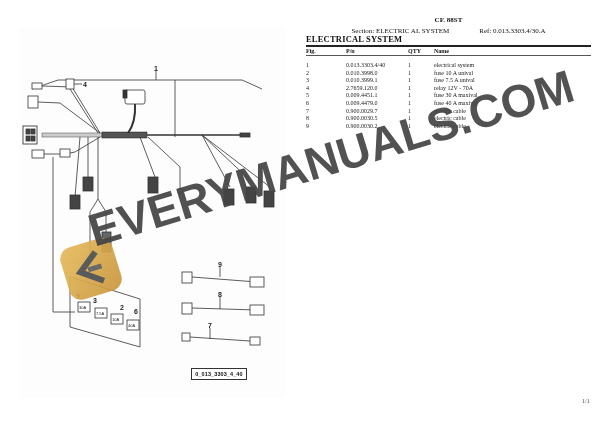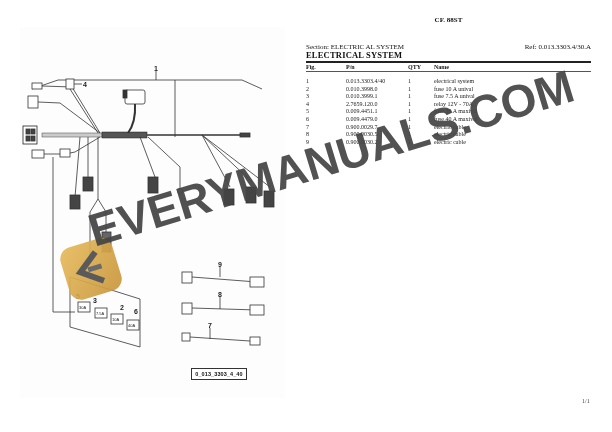--- a/index.html
+++ b/index.html
@@ -13,23 +13,23 @@
   }
   .drawing-area svg { position: absolute; left: 0; top: 0; }
   .drawing-label {
     position: absolute; left: 171px; top: 341px; width: 54px; height: 10px;
     border: 1px solid #333; background: #fff;
     font-family: "Liberation Sans", sans-serif; font-size: 5.5px; font-weight: bold;
     text-align: center; line-height: 10px; letter-spacing: 0.1px;
   }
   .doc-header { position: absolute; left: 306px; top: 16px; width: 285px; }
   .model {
-    text-align: center; font-size: 7px; font-weight: bold; margin-bottom: 19px;
-  }
-  .section-row { display: flex; justify-content: space-between; font-size: 7px; line-height: 8px; gap: 30px; }
+    text-align: center; font-size: 7px; font-weight: bold; margin-bottom: 3px;
+  }
+  .section-row { display: flex; justify-content: center; font-size: 7px; line-height: 8px; gap: 30px; }
   .section-title { font-size: 8.5px; font-weight: bold; line-height: 9px; letter-spacing: 0.2px; }
   .rule-thick { height: 2px; background: #222; margin-top: 1px; }
   .col-head { display: flex; font-size: 6px; font-weight: bold; line-height: 8px; }
   .rule-thin { height: 1px; background: #555; }
   .col-fig { width: 40px; }
   .col-pn { width: 62px; }
   .col-qty { width 20px; width: 26px; }
   .col-name { flex: 1; }
   .parts { margin-top: 6px; }
   .part-row { display: flex; font-size: 6px; line-height: 7.6px; color: #222; }

